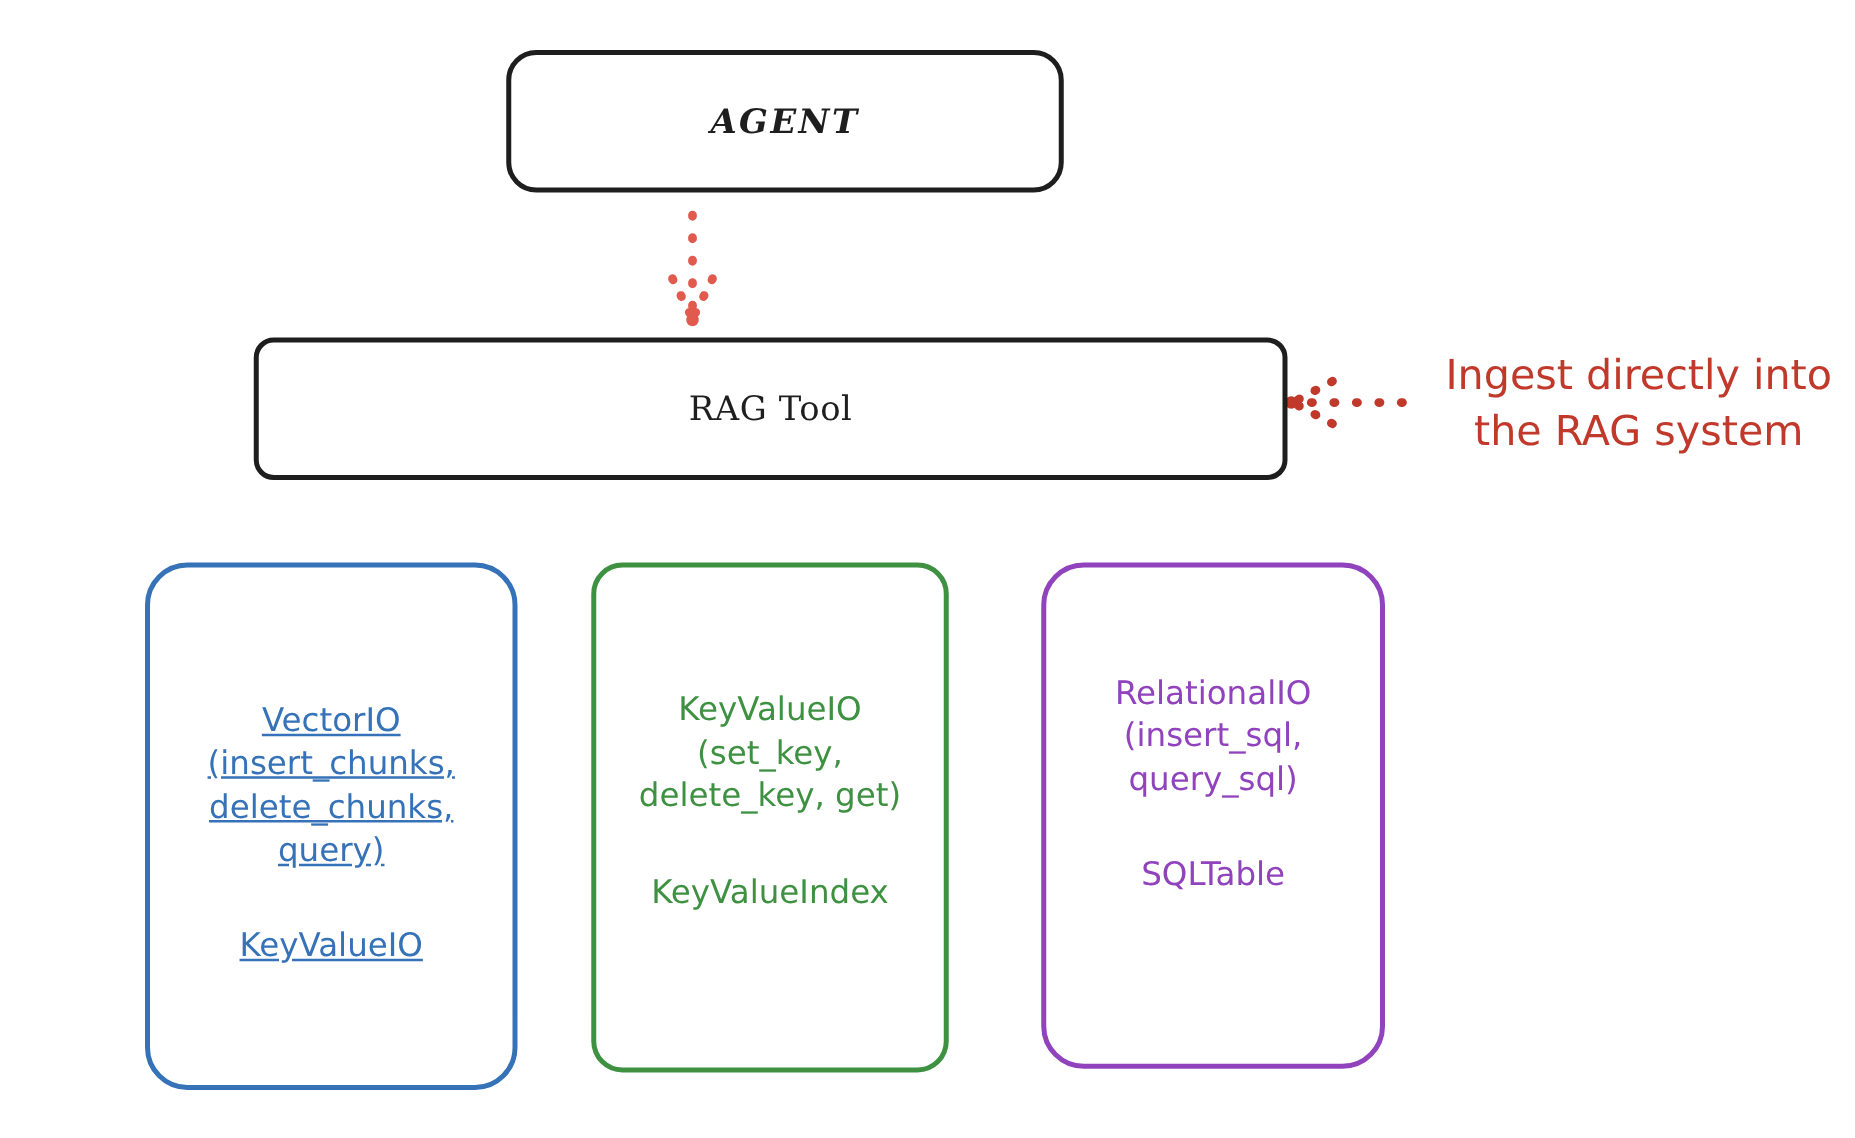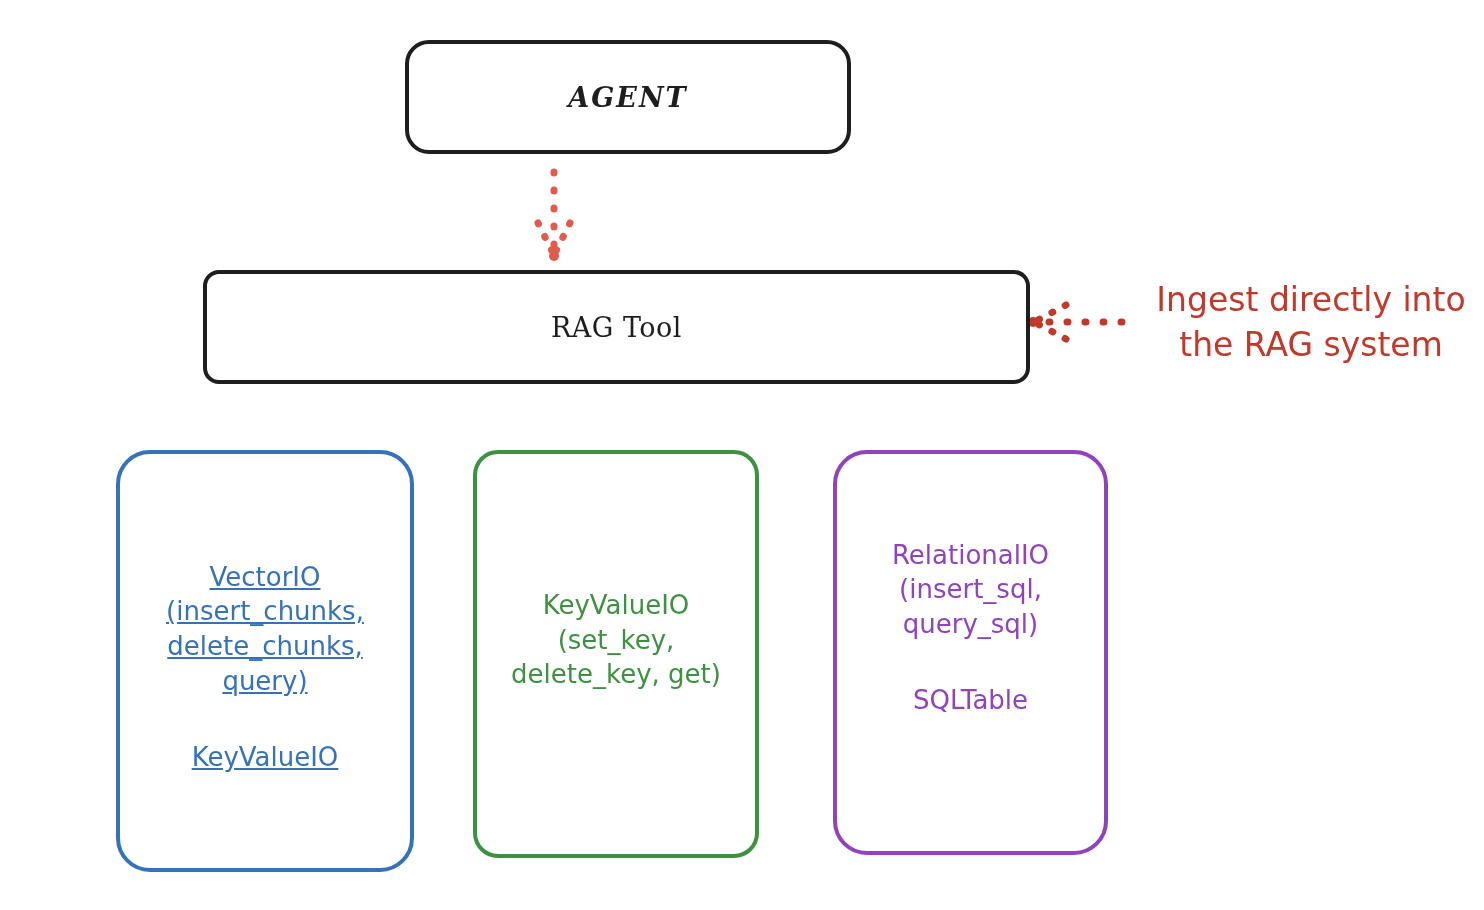--- a/index.html
+++ b/index.html
@@ -180,20 +180,21 @@
 query)</span>
       <span class="index-label">KeyValueIO</span>
     </div>
   </div>
 
   <div class="node leaf" id="keyvalueio-node">
     <div class="inner">
       <span class="title-block">KeyValueIO
 (set_key,
 delete_key, get)</span>
+      <span class="index-label">KeyValueIndex</span>
     </div>
   </div>
 
   <div class="node leaf" id="relationalio-node">
     <div class="inner">
       <span class="title-block">RelationalIO
 (insert_sql,
 query_sql)</span>
       <span class="index-label">SQLTable</span>
     </div>

